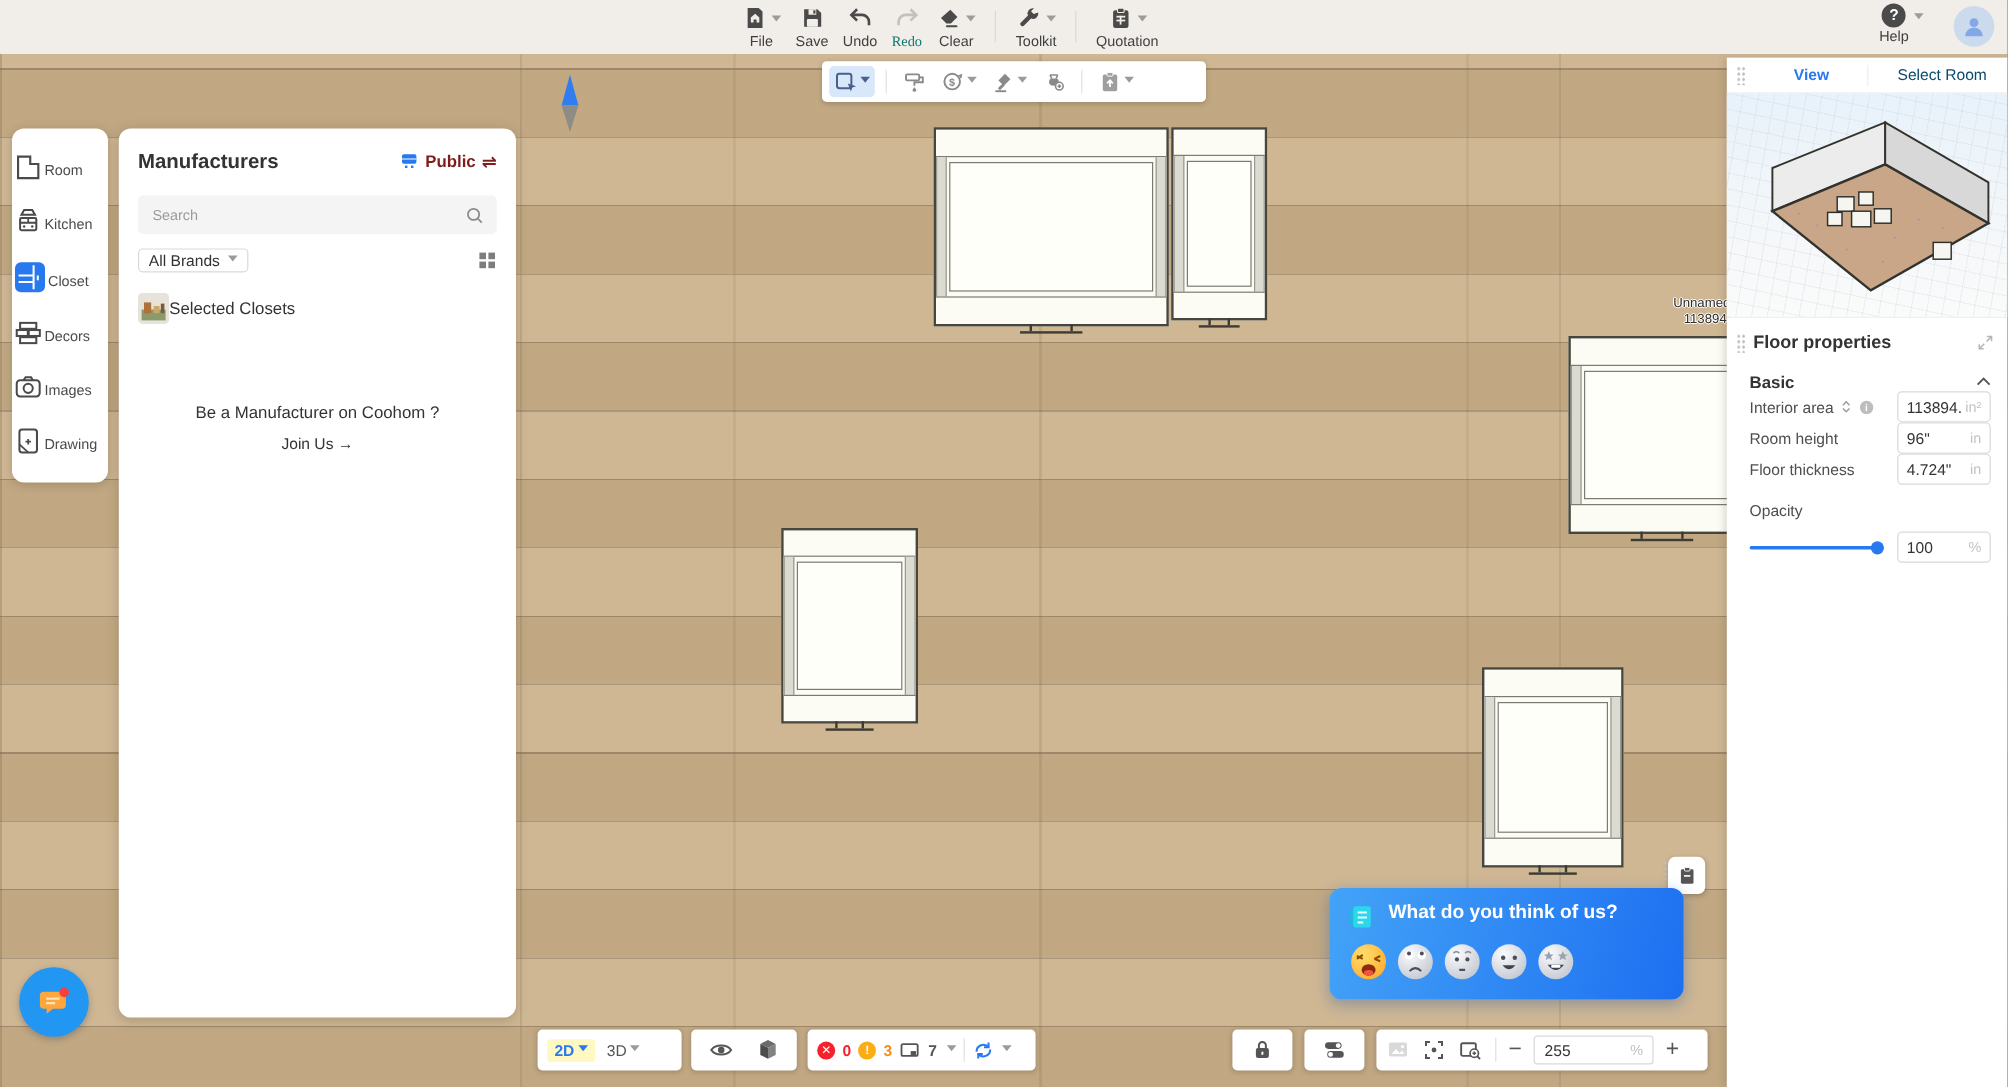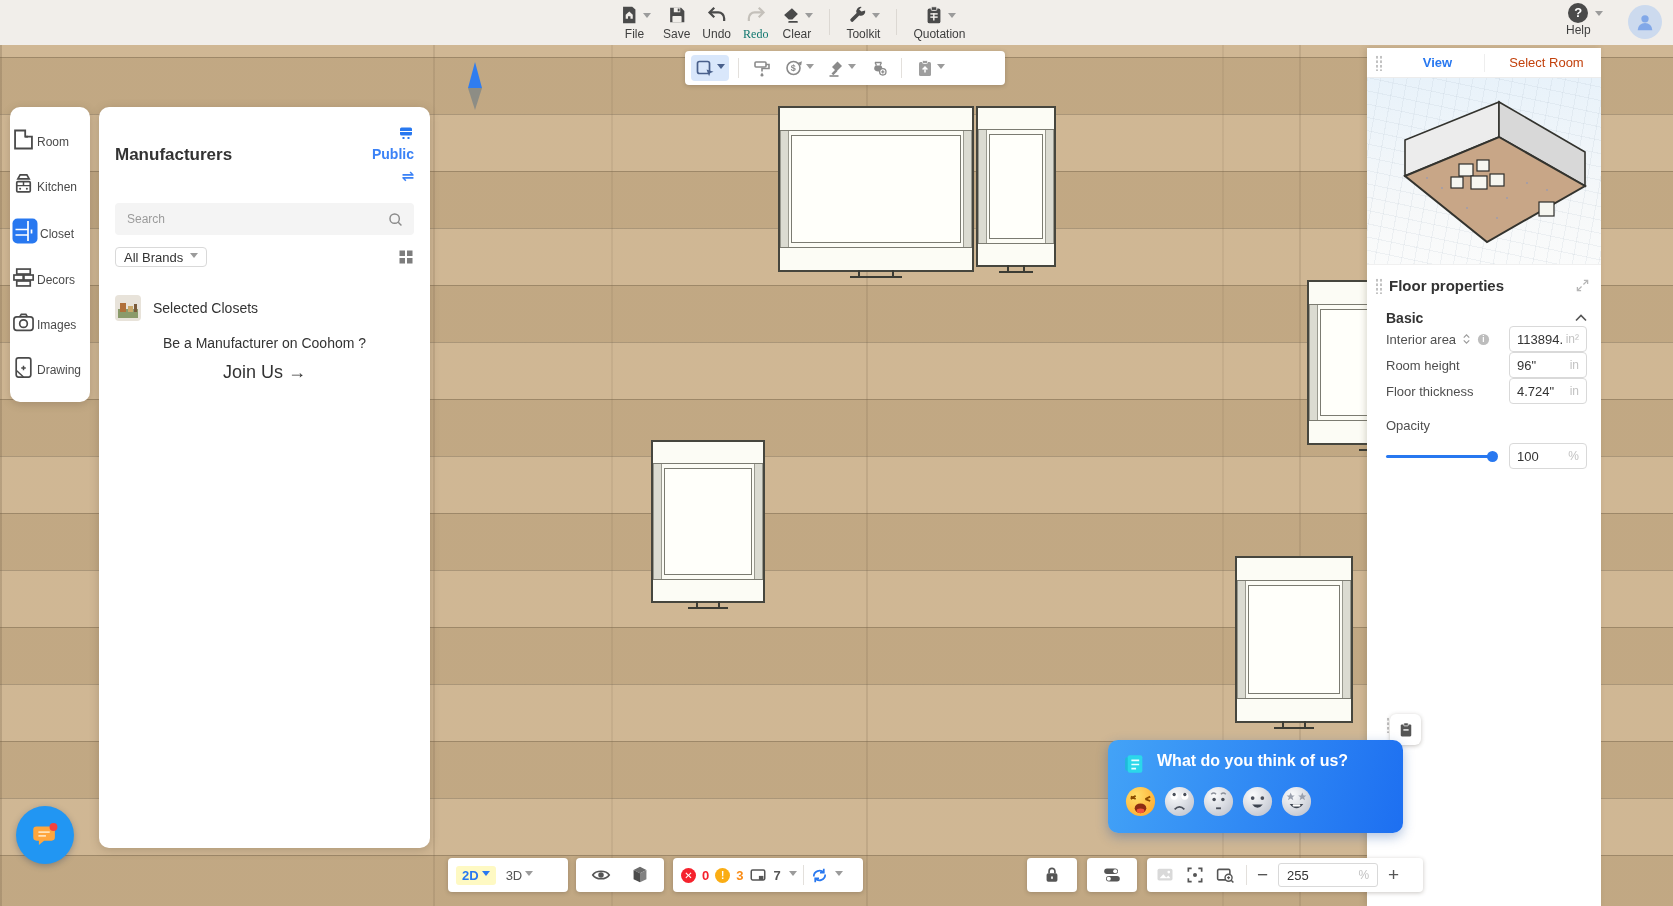--- a/index.html
+++ b/index.html
@@ -40,30 +40,30 @@
   #sidebar{position:absolute;left:10px;top:107px;width:80px;background:#fff;border-radius:10px;
     box-shadow:0 2px 8px rgba(80,65,45,.25);padding:10px 0 12px;z-index:20;}
   .sb-item{display:flex;flex-direction:row;align-items:center;padding:9px 0;cursor:pointer;}
   .sb-label{font-size:12px;color:#4a4a4a;margin-top:5px;}
 
   
   #manu{position:absolute;left:99px;top:107px;width:331px;height:741px;background:#fff;border-radius:10px;
     box-shadow:0 2px 10px rgba(80,65,45,.25);z-index:20;padding:18px 16px;}
   #manu-head{display:flex;align-items:center;justify-content:space-between;}
   #manu-title{font-size:17px;font-weight:bold;color:#333;}
-  #manu-public{display:flex;align-items:flex-end;gap:5px;color:#3b82f6;font-size:14px;font-weight:bold;cursor:pointer;flex-direction:column;}
+  #manu-public{display:flex;align-items:flex-start;gap:5px;color:#7f1d1d;font-size:14px;font-weight:bold;cursor:pointer;}
   #manu-search{margin-top:18px;height:32px;background:#f4f4f4;border-radius:4px;display:flex;align-items:center;padding:0 10px;}
   #manu-search input{flex:1;border:none;background:transparent;outline:none;font-size:12px;color:#333;}
   #manu-search input::placeholder{color:#9b9b9b;}
   #brand-row{margin-top:12px;display:flex;align-items:center;justify-content:space-between;}
   #brand-select{width:92px;height:20px;border:1px solid #d9d9d9;border-radius:4px;display:flex;align-items:center;justify-content:space-between;padding:0 8px;font-size:13px;color:#333;cursor:pointer;}
-  #manu-item{margin-top:28px;display:flex;align-items:center;gap:12px;cursor:pointer;}
+  #manu-item{margin-top:17px;display:flex;align-items:center;cursor:pointer;}
   #manu-item-label{font-size:14px;color:#333;}
   #manu-cta{position:absolute;left:0;top:228px;width:100%;text-align:center;font-size:14px;color:#333;}
-  #manu-join{position:absolute;left:0;top:255px;width:100%;text-align:center;font-size:18px;color:#333;cursor:pointer;}
+  #manu-join{position:absolute;left:0;top:255px;width:100%;text-align:center;font-size:13px;color:#333;cursor:pointer;}
 
   
   .cab{position:absolute;background:#fcfcf5;border:2px solid #46463e;display:flex;flex-direction:column;z-index:2;}
   .cab-top{height:14%;border-bottom:1px solid #7b7b71;}
   .cab-bot{height:14%;border-top:1px solid #7b7b71;}
   .cab-mid{flex:1;display:flex;}
   .strip{width:9px;background:#dbdbd1;border-left:1px solid #99998f;border-right:1px solid #99998f;}
   .cab-inner{flex:1;margin:4px 2px;border:1px solid #7b7b71;background:#fffffa;}
   .cab-feet{position:absolute;bottom:-8px;left:50%;transform:translateX(-50%);width:52px;height:6px;border-bottom:2px solid #3c3c34;}
   .cab-feet:before,.cab-feet:after{content:"";position:absolute;bottom:0;width:2px;height:6px;background:#3c3c34;}
@@ -72,25 +72,25 @@
   
   #north{position:absolute;left:468px;top:62px;width:14px;z-index:3;}
   #north .up{width:0;height:0;border-left:7px solid transparent;border-right:7px solid transparent;border-bottom:26px solid #2f7df0;}
   #north .down{width:0;height:0;border-left:7px solid transparent;border-right:7px solid transparent;border-top:22px solid #8d8d85;}
 
   
   #floor-label{position:absolute;left:1380px;top:247px;width:62px;text-align:right;z-index:4;font-size:11px;color:#2e2e2e;line-height:13px;
     text-shadow:1px 0 0 #fff,-1px 0 0 #fff,0 1px 0 #fff,0 -1px 0 #fff;}
 
   
-  #rpanel{position:absolute;left:1367px;top:48px;width:234px;height:858px;background:#fff;z-index:22;
+  #rpanel{position:absolute;left:1439px;top:48px;width:234px;height:858px;background:#fff;z-index:22;
     box-shadow:-2px 0 6px rgba(80,65,45,.18);}
   #rtabs{height:30px;display:flex;align-items:center;border-bottom:1px solid #ececec;position:relative;}
   .dots{width:8px;height:16px;background-image:radial-gradient(#c2c2c2 1.1px, transparent 1.3px);background-size:4px 4.5px;margin-left:8px;}
-  .rtab{flex:1;text-align:center;font-size:13px;color:#c2410c;cursor:pointer;}
+  .rtab{flex:1;text-align:center;font-size:13px;color:#0c4a6e;cursor:pointer;}
   .rtab.active{color:#2878f0;font-weight:bold;}
   #rtab-div{position:absolute;left:50%;top:6px;width:1px;height:18px;background:#eee;}
   #preview{height:187px;position:relative;overflow:hidden;border-bottom:1px solid #f0f0f0;
     background:
       repeating-linear-gradient(100deg, rgba(165,180,195,.14) 0 1px, transparent 1px 13px),
       repeating-linear-gradient(12deg, rgba(165,180,195,.14) 0 1px, transparent 1px 13px),
       linear-gradient(180deg,#e8f2fa 0%,#f6f8f9 70%,#fafbfb 100%);}
   #fp-head{display:flex;align-items:center;padding:12px 12px 0 8px;}
   #fp-title{font-size:15px;font-weight:bold;color:#333;margin-left:6px;flex:1;}
   #fp-basic{display:flex;align-items:center;padding:16px 14px 0 19px;}

